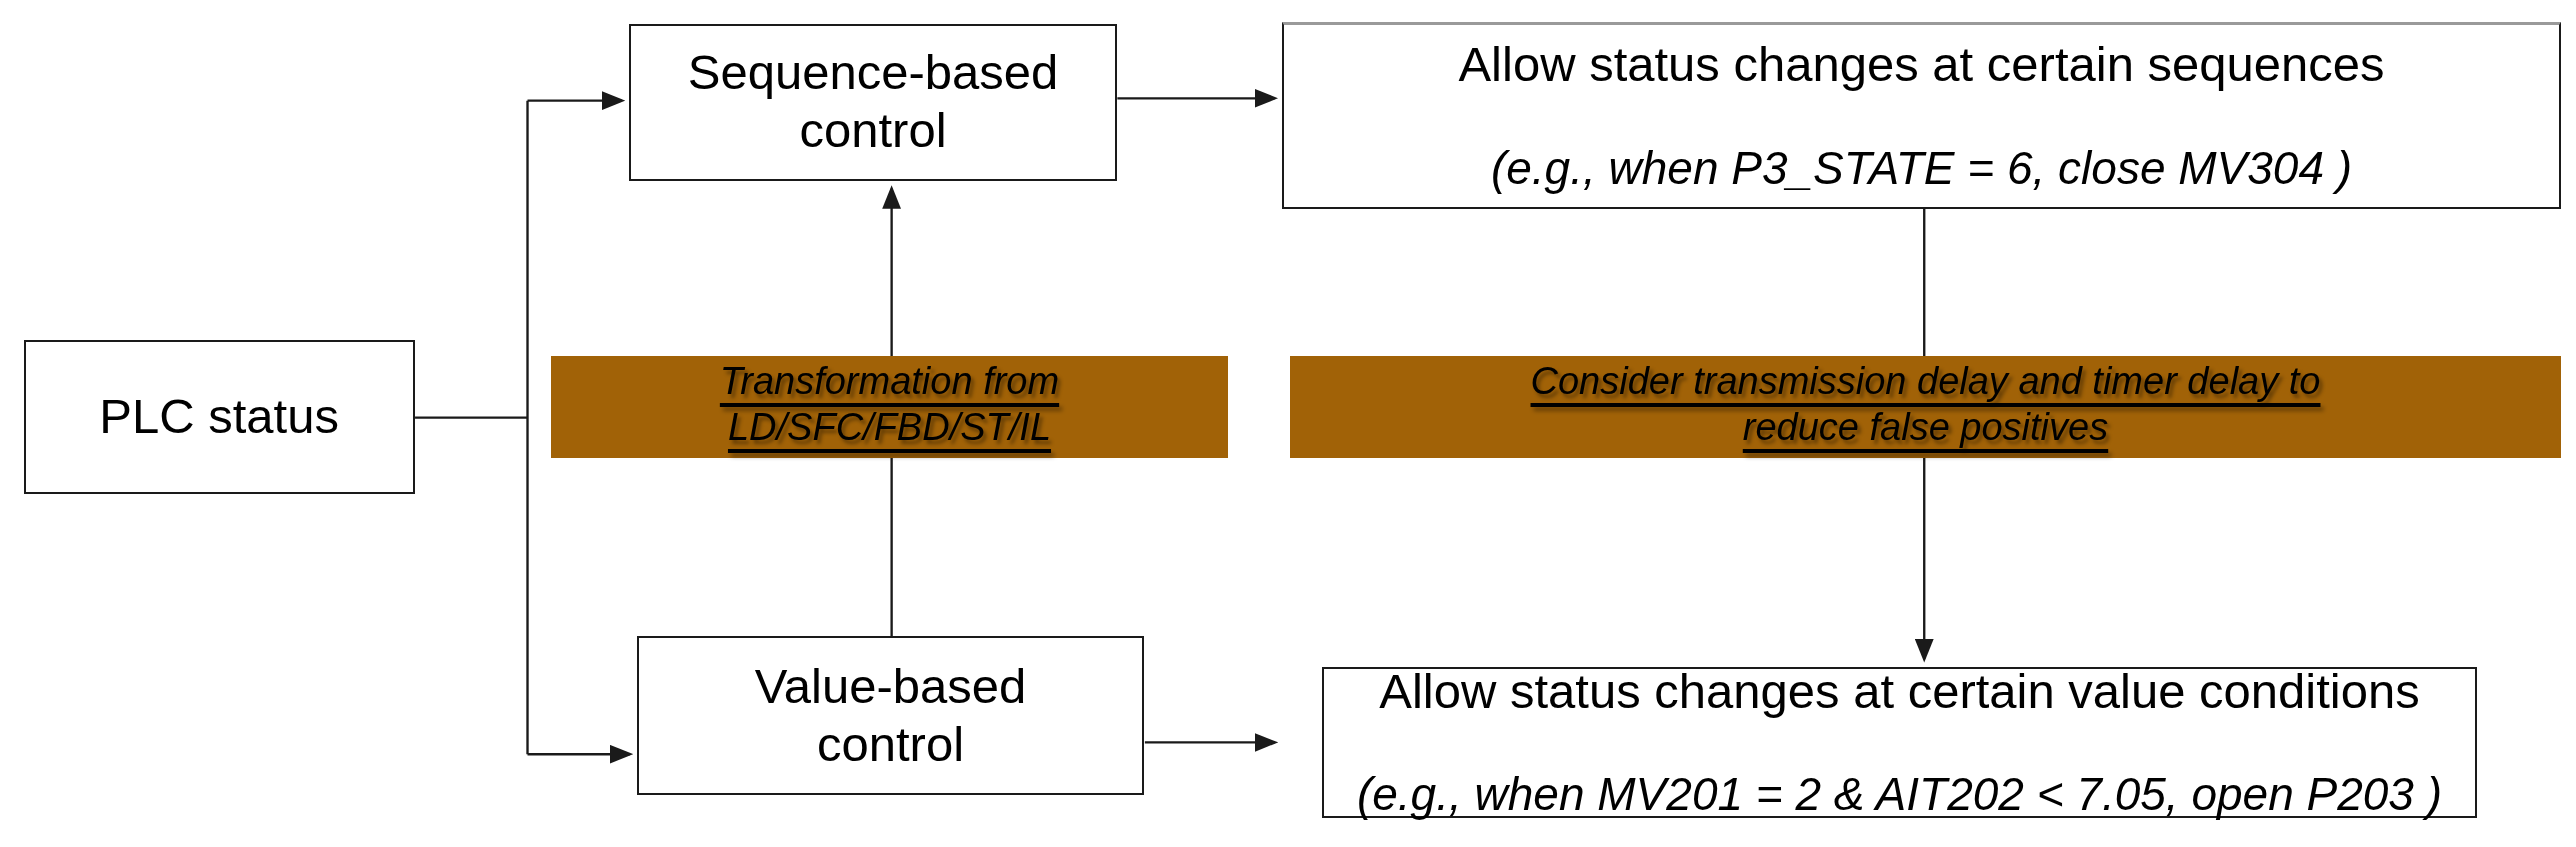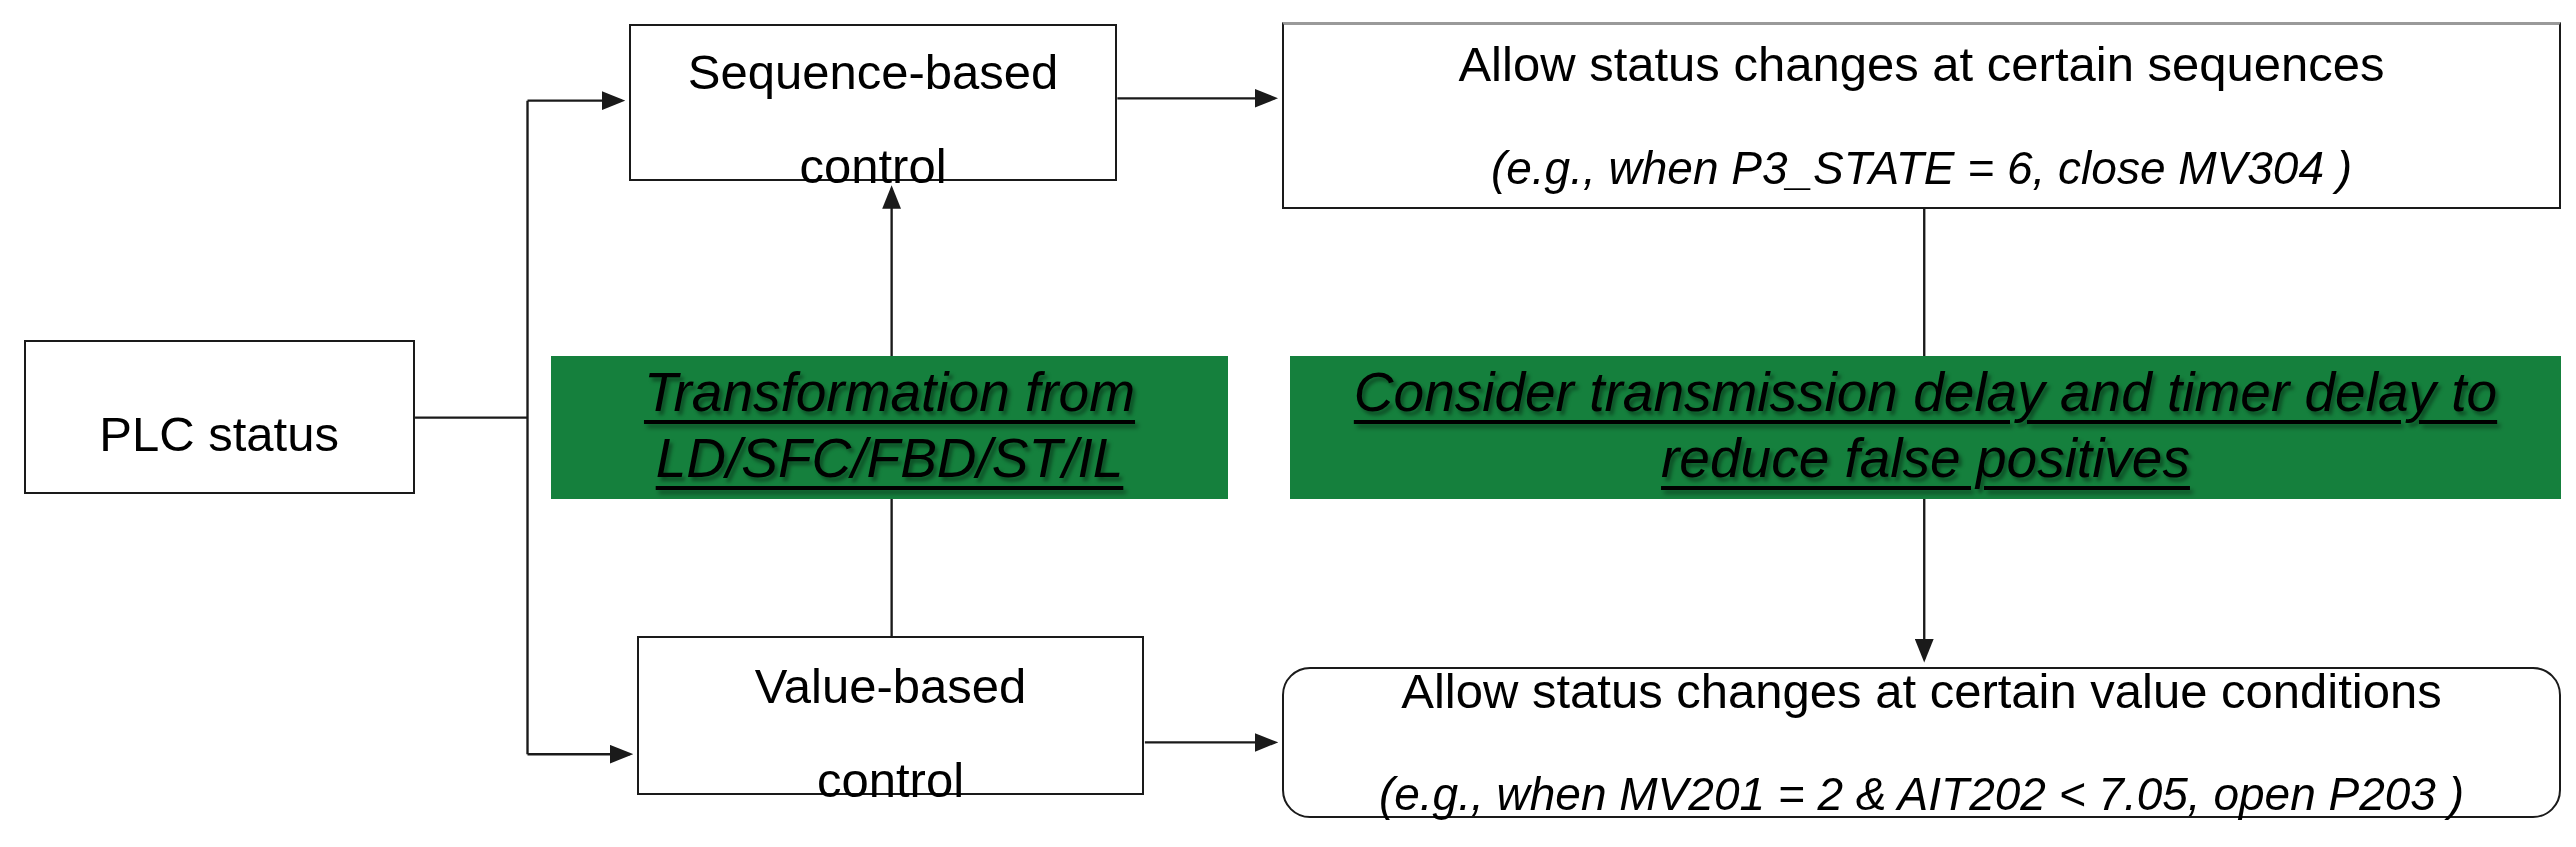--- a/index.html
+++ b/index.html
@@ -35,32 +35,32 @@
     flex-direction:column;
     align-items:center;
     justify-content:center;
     text-align:center;
     color:#000000;
   }
   .node .l{
     line-height:1.18;
     white-space:nowrap;
   }
-  .f-big .l{ font-size:49px;margin-top:36px; }
+  .f-big .l{ font-size:49px; }
   .outcome .l1{ font-size:49px; line-height:1.16; white-space:nowrap; }
   .outcome .l2{ font-size:46px; font-style:italic; line-height:1.22; white-space:nowrap;margin-top:47px; }
   .accent-top{
     border-top:3.9px solid #9a9a9a;
   }
   .annotation{
     position:absolute;
-    background:#15803d;
+    background:#a16207;
     text-align:center;
     font-style:italic;
-    font-size:55px;
+    font-size:38px;
     line-height:1.2;
     color:#000000;
     padding:3.1px 0 7.9px 0;
   }
   .annotation .l{
     text-decoration:underline;
     text-decoration-thickness:3.9px;
     text-underline-offset:8.7px;
     text-shadow:3.1px 3.9px 3.9px rgba(0,0,0,0.38);
     white-space:nowrap;
@@ -105,21 +105,21 @@
   <div class="node f-big" style="left:637px; top:636px; width:507px; height:159px;">
     <div class="l">Value-based</div>
     <div class="l">control</div>
   </div>
 
   <div class="node outcome accent-top" style="left:1282px; top:22px; width:1279px; height:187px;">
     <div class="l1">Allow status changes at certain sequences</div>
     <div class="l2">(e.g., when P3_STATE = 6, close MV304 )</div>
   </div>
 
-  <div class="node outcome" style="left:1282px; top:667px; width:1279px; height:151px;border-radius:28px;">
+  <div class="node outcome" style="left:1322px; top:667px; width:1155px; height:151px;">
     <div class="l1">Allow status changes at certain value conditions</div>
     <div class="l2">(e.g., when MV201 = 2 &amp; AIT202 &lt; 7.05, open P203 )</div>
   </div>
 
   <div class="annotation" style="left:551px; top:356px; width:677px;">
     <div class="l">Transformation from</div>
     <div class="l">LD/SFC/FBD/ST/IL</div>
   </div>
 
   <div class="annotation" style="left:1290px; top:356px; width:1271px;">

